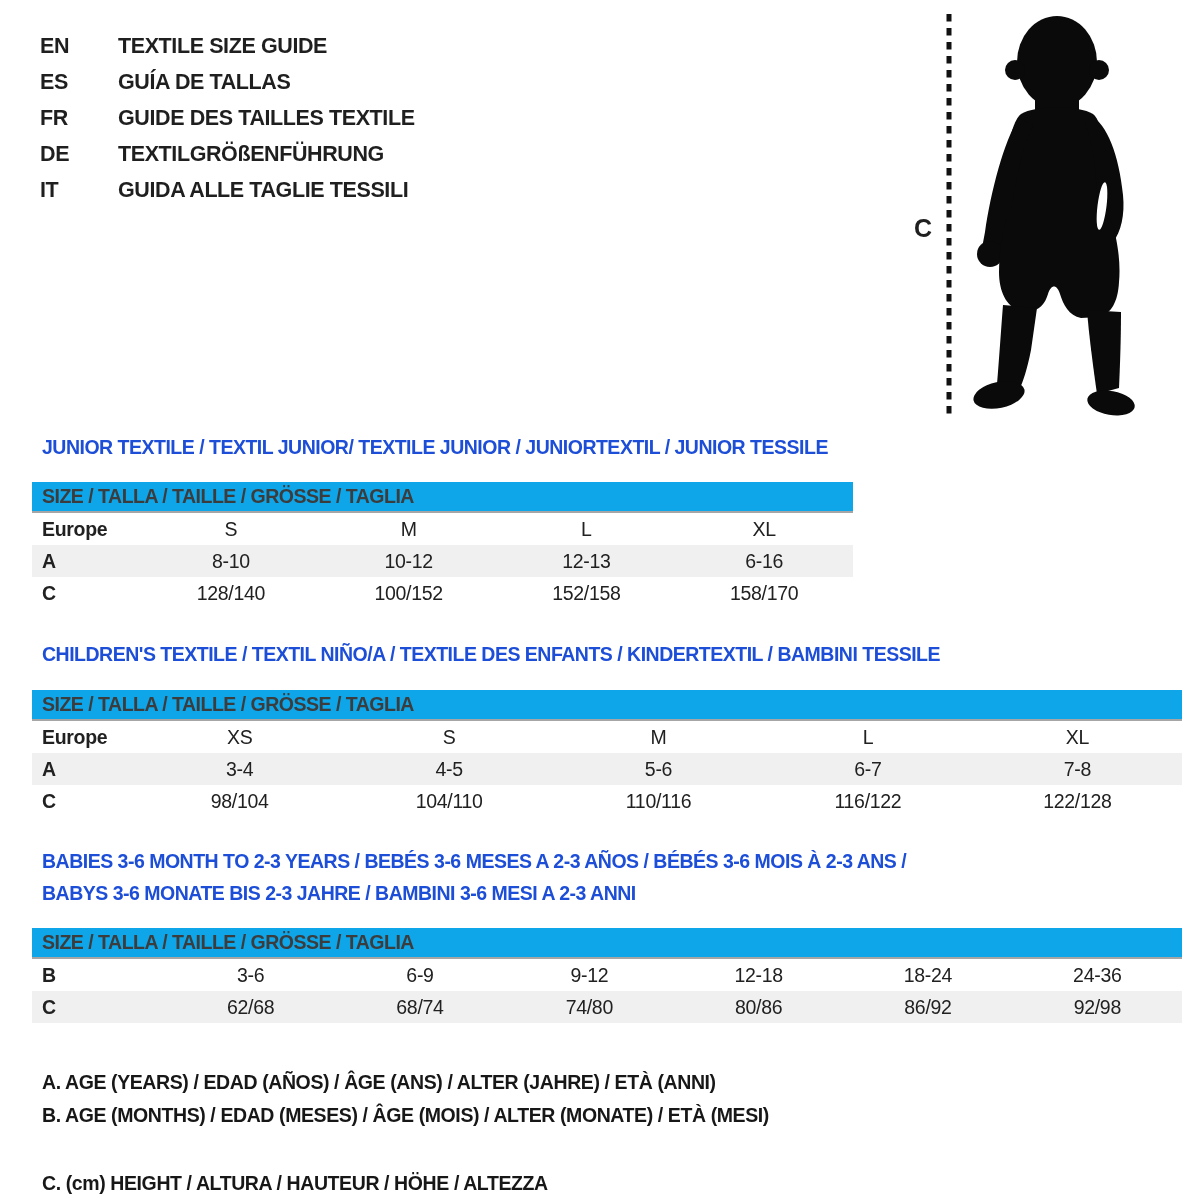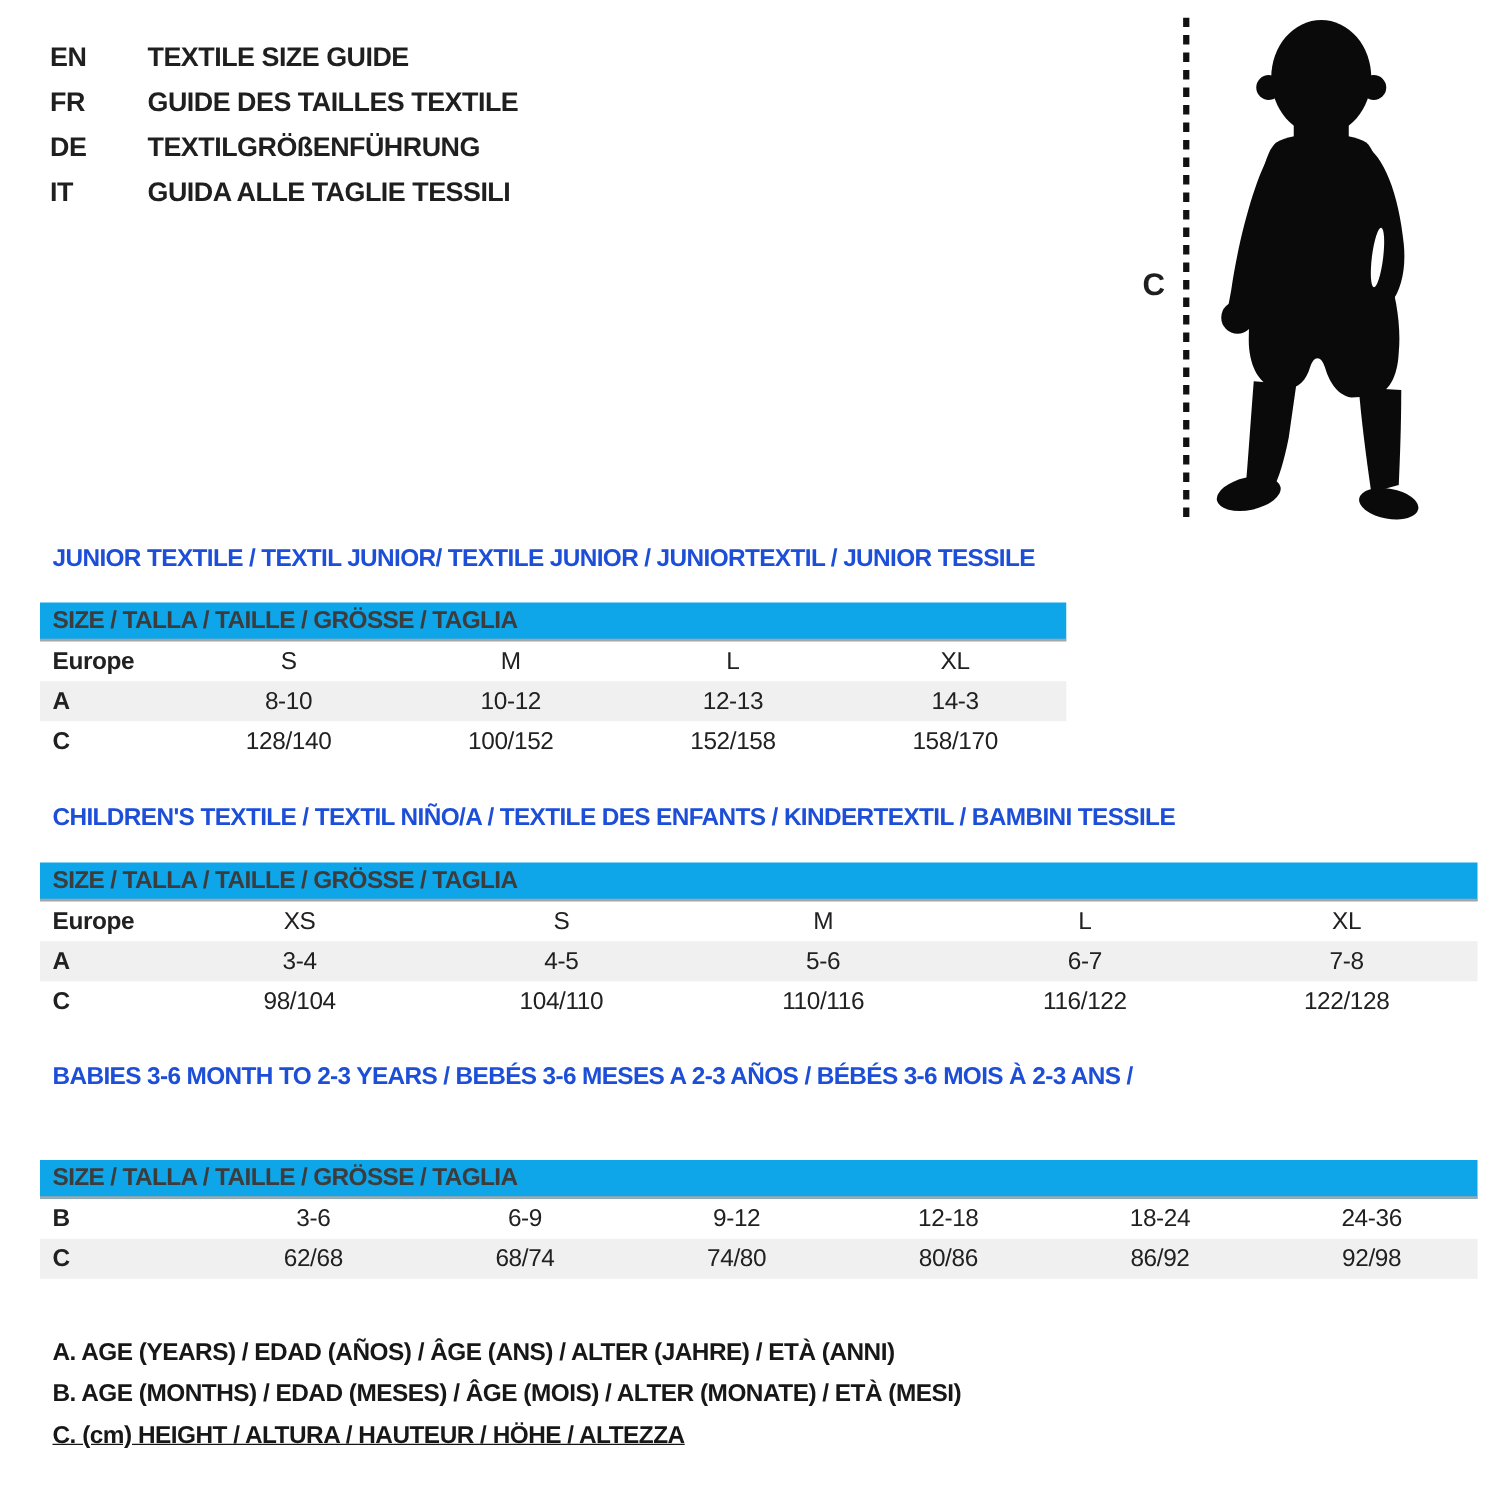--- a/index.html
+++ b/index.html
@@ -40,20 +40,24 @@
 </style>
 </head>
 <body>
 
 <div class="page">
 
   <div class="lang-block">
     <div class="lang-row">
       <span class="lang-code">EN</span>
       <span class="lang-label">TEXTILE SIZE GUIDE</span>
+    </div>
+    <div class="lang-row">
+      <span class="lang-code">ES</span>
+      <span class="lang-label">GUÍA DE TALLAS</span>
     </div>
     <div class="lang-row">
       <span class="lang-code">FR</span>
       <span class="lang-label">GUIDE DES TAILLES TEXTILE</span>
     </div>
     <div class="lang-row">
       <span class="lang-code">DE</span>
       <span class="lang-label">TEXTILGRÖßENFÜHRUNG</span>
     </div>
     <div class="lang-row">
@@ -95,21 +99,21 @@
       <div class="td val">S</div>
       <div class="td val">M</div>
       <div class="td val">L</div>
       <div class="td val">XL</div>
     </div>
     <div class="tr shaded">
       <div class="td label">A</div>
       <div class="td val">8-10</div>
       <div class="td val">10-12</div>
       <div class="td val">12-13</div>
-      <div class="td val">14-3</div>
+      <div class="td val">6-16</div>
     </div>
     <div class="tr">
       <div class="td label">C</div>
       <div class="td val">128/140</div>
       <div class="td val">100/152</div>
       <div class="td val">152/158</div>
       <div class="td val">158/170</div>
     </div>
   </div>
 
@@ -136,20 +140,21 @@
       <div class="td label">C</div>
       <div class="td val">98/104</div>
       <div class="td val">104/110</div>
       <div class="td val">110/116</div>
       <div class="td val">116/122</div>
       <div class="td val">122/128</div>
     </div>
   </div>
 
   <div class="section-title" style="top:850px;">BABIES 3-6 MONTH TO 2-3 YEARS / BEBÉS 3-6 MESES A 2-3 AÑOS / BÉBÉS 3-6 MOIS À 2-3 ANS /</div>
+  <div class="section-title" style="top:882px;">BABYS 3-6 MONATE BIS 2-3 JAHRE / BAMBINI 3-6 MESI A 2-3 ANNI</div>
   <div class="size-table babies" style="top:928px;width:1150px;">
     <div class="thead">SIZE / TALLA / TAILLE / GRÖSSE / TAGLIA</div>
     <div class="tr">
       <div class="td label">B</div>
       <div class="td val">3-6</div>
       <div class="td val">6-9</div>
       <div class="td val">9-12</div>
       <div class="td val">12-18</div>
       <div class="td val">18-24</div>
       <div class="td val">24-36</div>
@@ -160,15 +165,15 @@
       <div class="td val">68/74</div>
       <div class="td val">74/80</div>
       <div class="td val">80/86</div>
       <div class="td val">86/92</div>
       <div class="td val">92/98</div>
     </div>
   </div>
 
   <div class="legend-line" style="top:1104px;">B. AGE (MONTHS) / EDAD (MESES) / ÂGE (MOIS) / ALTER (MONATE) / ETÀ (MESI)</div>
   <div class="legend-line" style="top:1071px;">A. AGE (YEARS) / EDAD (AÑOS) / ÂGE (ANS) / ALTER (JAHRE) / ETÀ (ANNI)</div>
-  <div class="legend-line" style="top:1137px;text-decoration:underline;">C. (cm) HEIGHT / ALTURA / HAUTEUR / HÖHE / ALTEZZA</div>
+  <div class="legend-line" style="top:1172px;">C. (cm) HEIGHT / ALTURA / HAUTEUR / HÖHE / ALTEZZA</div>
 
 </div>
 
 </body></html>

